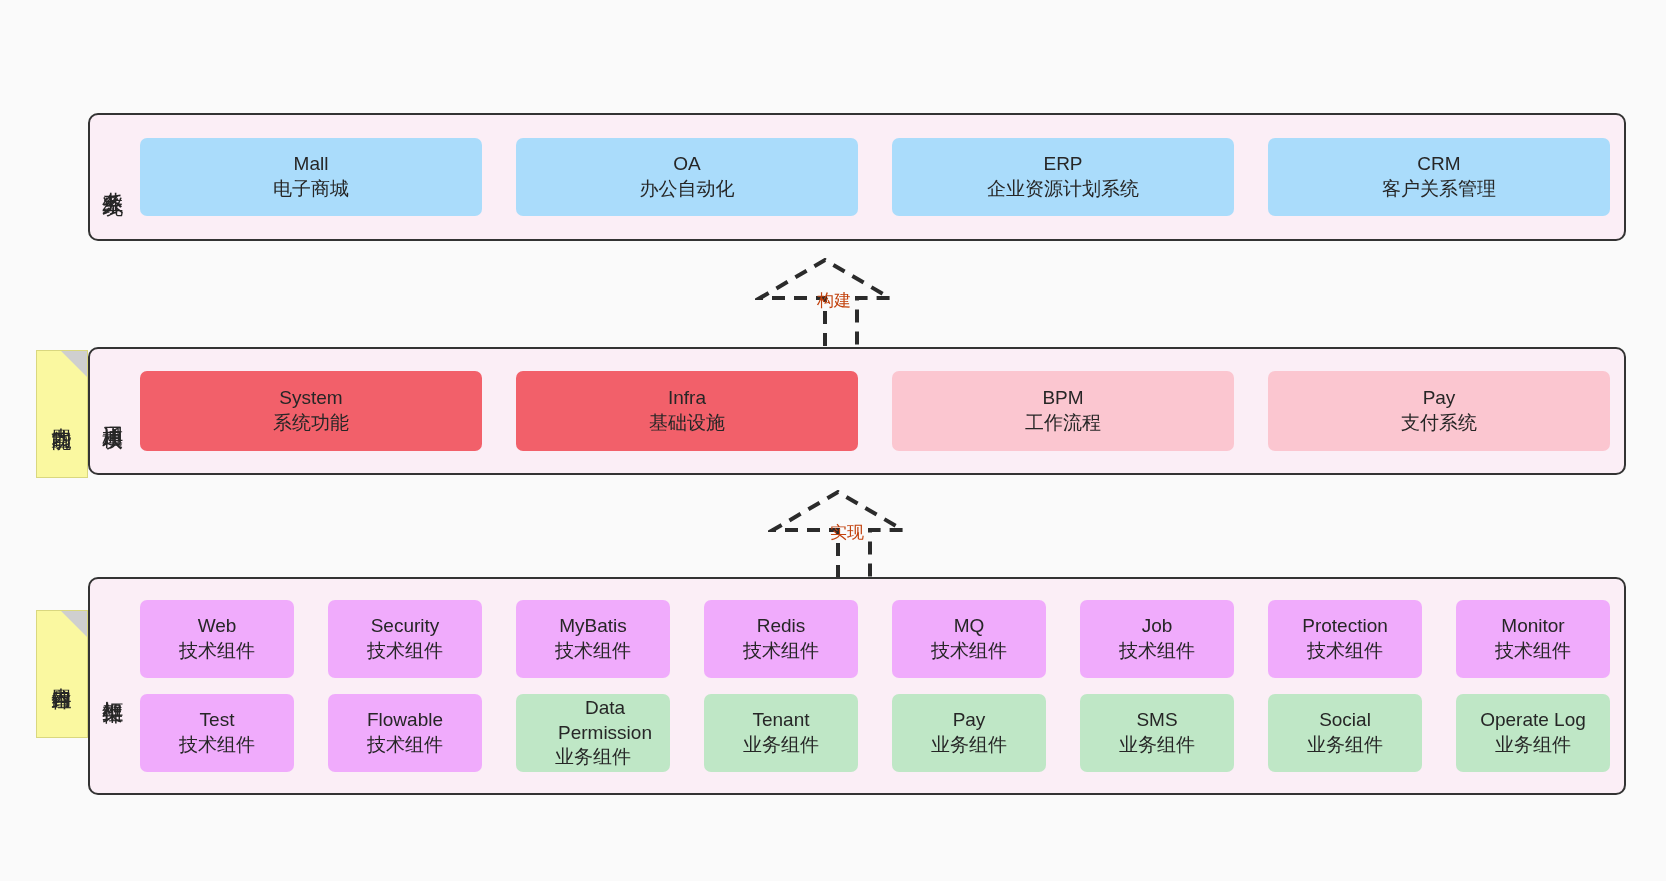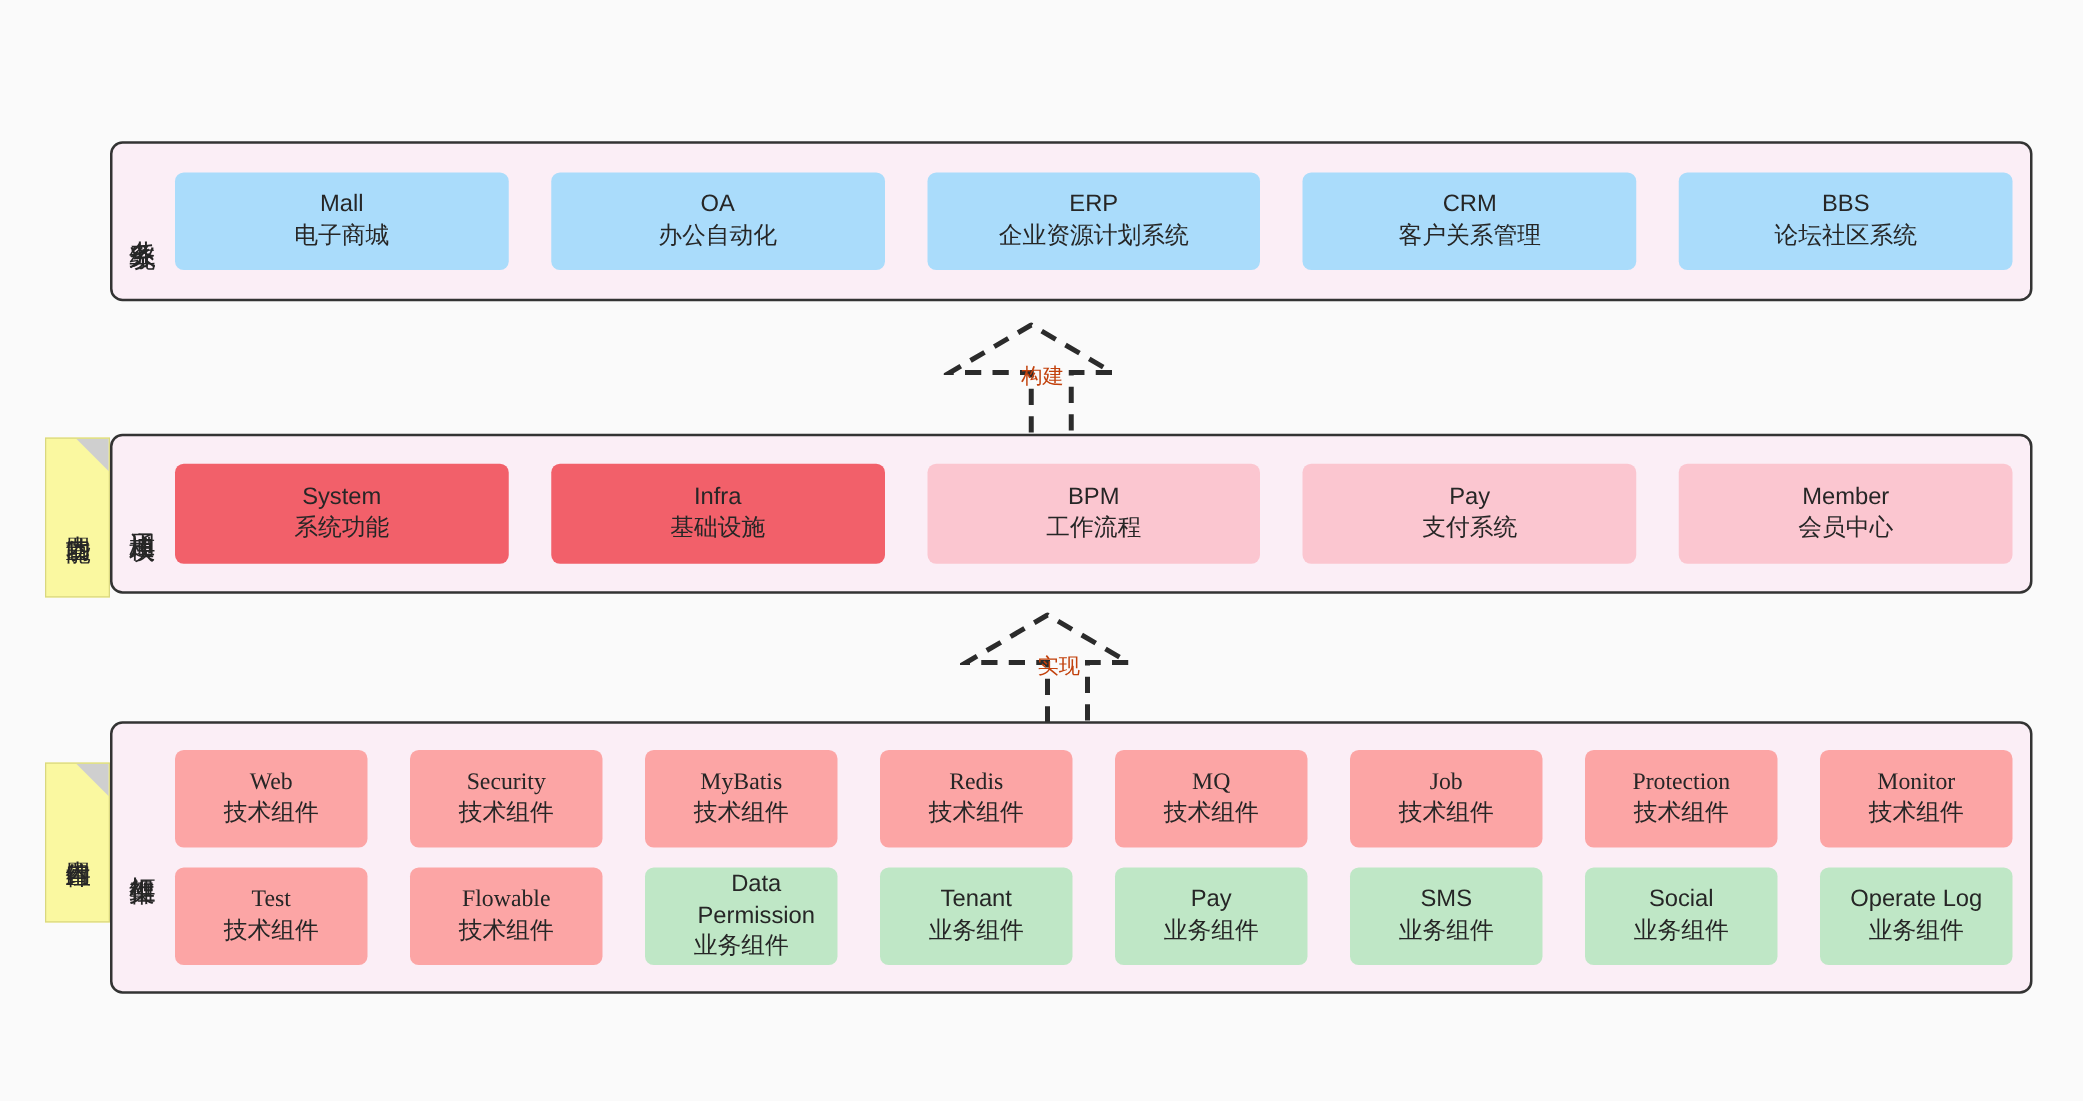--- a/index.html
+++ b/index.html
@@ -67,21 +67,21 @@
     min-width:0;
   }
   .cell .t1{white-space:nowrap;}
   .cell .t2{white-space:nowrap;}
   .cell.wrap .t1{white-space:normal;margin-left:24px;}
 
   
   .c-blue{background:#aadcfb;}
   .c-red{background:#f2606a;}
   .c-pink{background:#fbc6d0;}
-  .c-green{background:#fca5a5;font-family:Liberation Serif, serif;}
+  .c-green{background:#f0abfc;}
   .c-greenlight{background:#bfe7c6;}
 
   
   .note{
     position:absolute;
     background:#faf8a0;
     border:1px solid #d9d77f;
     box-sizing:border-box;
     display:flex;
     align-items:center;
@@ -129,24 +129,20 @@
           <span class="t1">OA</span>
           <span class="t2">办公自动化</span>
         </div>
         <div class="cell c-blue">
           <span class="t1">ERP</span>
           <span class="t2">企业资源计划系统</span>
         </div>
         <div class="cell c-blue">
           <span class="t1">CRM</span>
           <span class="t2">客户关系管理</span>
-        </div>
-        <div class="cell c-blue">
-          <span class="t1">BBS</span>
-          <span class="t2">论坛社区系统</span>
         </div>
       </div>
     </div>
   </div>
 
   <div class="arrow" style="left:755px;top:258px;width:150px;height:92px;">
     <svg width="150" height="92" viewBox="0 0 150 92">
       <path d="M70 88 L70 40 L5 40 L70 2 L135 40 L102 40 L102 88" fill="none" stroke="#2b2b2b" stroke-width="4" stroke-dasharray="13 9" stroke-linecap="butt" stroke-linejoin="miter"></path>
     </svg>
     <span class="lbl" style="left:62px;top:31px;">构建</span>
@@ -169,24 +165,20 @@
           <span class="t2">基础设施</span>
         </div>
         <div class="cell c-pink">
           <span class="t1">BPM</span>
           <span class="t2">工作流程</span>
         </div>
         <div class="cell c-pink">
           <span class="t1">Pay</span>
           <span class="t2">支付系统</span>
         </div>
-        <div class="cell c-pink">
-          <span class="t1">Member</span>
-          <span class="t2">会员中心</span>
-        </div>
       </div>
     </div>
   </div>
 
   <div class="arrow" style="left:768px;top:490px;width:150px;height:92px;">
     <svg width="150" height="92" viewBox="0 0 150 92">
       <path d="M70 88 L70 40 L5 40 L70 2 L135 40 L102 40 L102 88" fill="none" stroke="#2b2b2b" stroke-width="4" stroke-dasharray="13 9" stroke-linecap="butt" stroke-linejoin="miter"></path>
     </svg>
     <span class="lbl" style="left:62px;top:31px;">实现</span>
   </div>

